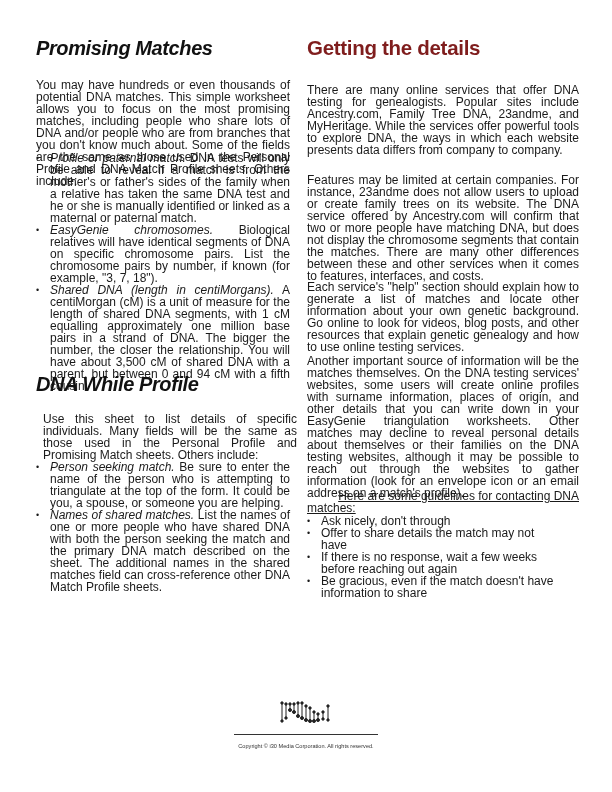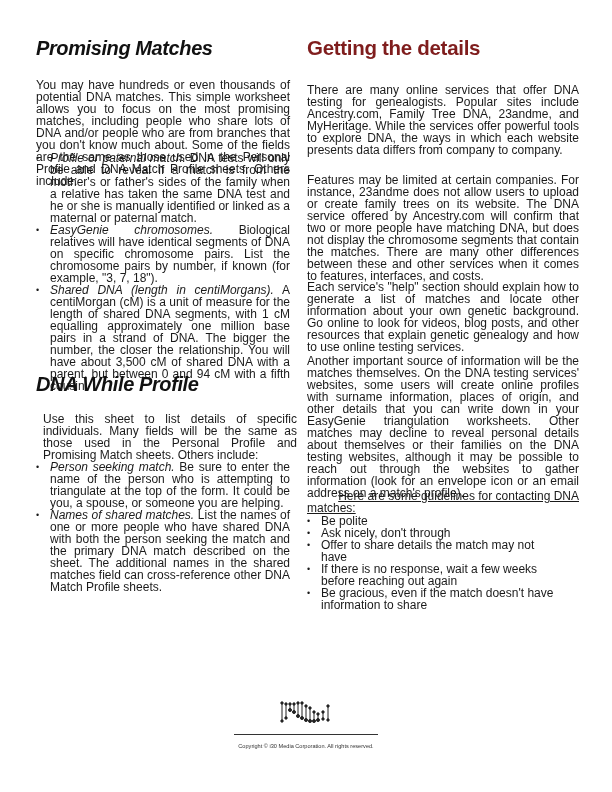--- a/index.html
+++ b/index.html
@@ -62,21 +62,20 @@
   <h1 class="big" style="position:absolute;top:36px;left:0;width:280px;">Getting the details</h1>
 
   <p class="body" style="position:absolute;top:84px;left:0;width:272px;">There are many online services that offer DNA testing for genealogists. Popular sites include Ancestry.com, Family Tree DNA, 23andme, and MyHeritage. While the services offer powerful tools to explore DNA, the ways in which each website presents data differs from company to company.</p>
   <p class="body" style="position:absolute;top:174px;left:0;width:272px;">Features may be limited at certain companies. For instance, 23andme does not allow users to upload or create family trees on its website. The DNA service offered by Ancestry.com will confirm that two or more people have matching DNA, but does not display the chromosome segments that contain the matches. There are many other differences between these and other services when it comes to features, interfaces, and costs.</p>
   <p class="body" style="position:absolute;top:281px;left:0;width:272px;">Each service's "help" section should explain how to generate a list of matches and locate other information about your own genetic background. Go online to look for videos, blog posts, and other resources that explain genetic genealogy and how to use online testing services.</p>
   <p class="body" style="position:absolute;top:355px;left:0;width:272px;">Another important source of information will be the matches themselves. On the DNA testing services' websites, some users will create online profiles with surname information, places of origin, and other details that you can write down in your EasyGenie triangulation worksheets. Other matches may decline to reveal personal details about themselves or their families on the DNA testing websites, although it may be possible to reach out through the websites to gather information (look for an envelope icon or an email address on a match's profile).</p>
 
   <p class="body underline" style="position:absolute;top:490px;left:0;width:272px;text-align:right;">Here are some guidelines for contacting DNA matches:</p>
 
   <ul class="bullets plain" style="position:absolute;top:515px;left:0;width:254px;">
-    <li class="item">Be polite</li>
     <li class="item">Ask nicely, don't through</li>
     <li class="item">Offer to share details the match may not have</li>
     <li class="item">If there is no response, wait a few weeks before reaching out again</li>
     <li class="item">Be gracious, even if the match doesn't have information to share</li>
   </ul>
 </div>
 
 <div class="footer">
   <span class="logo">
     <svg width="52" height="24" viewBox="0 0 52 24">

